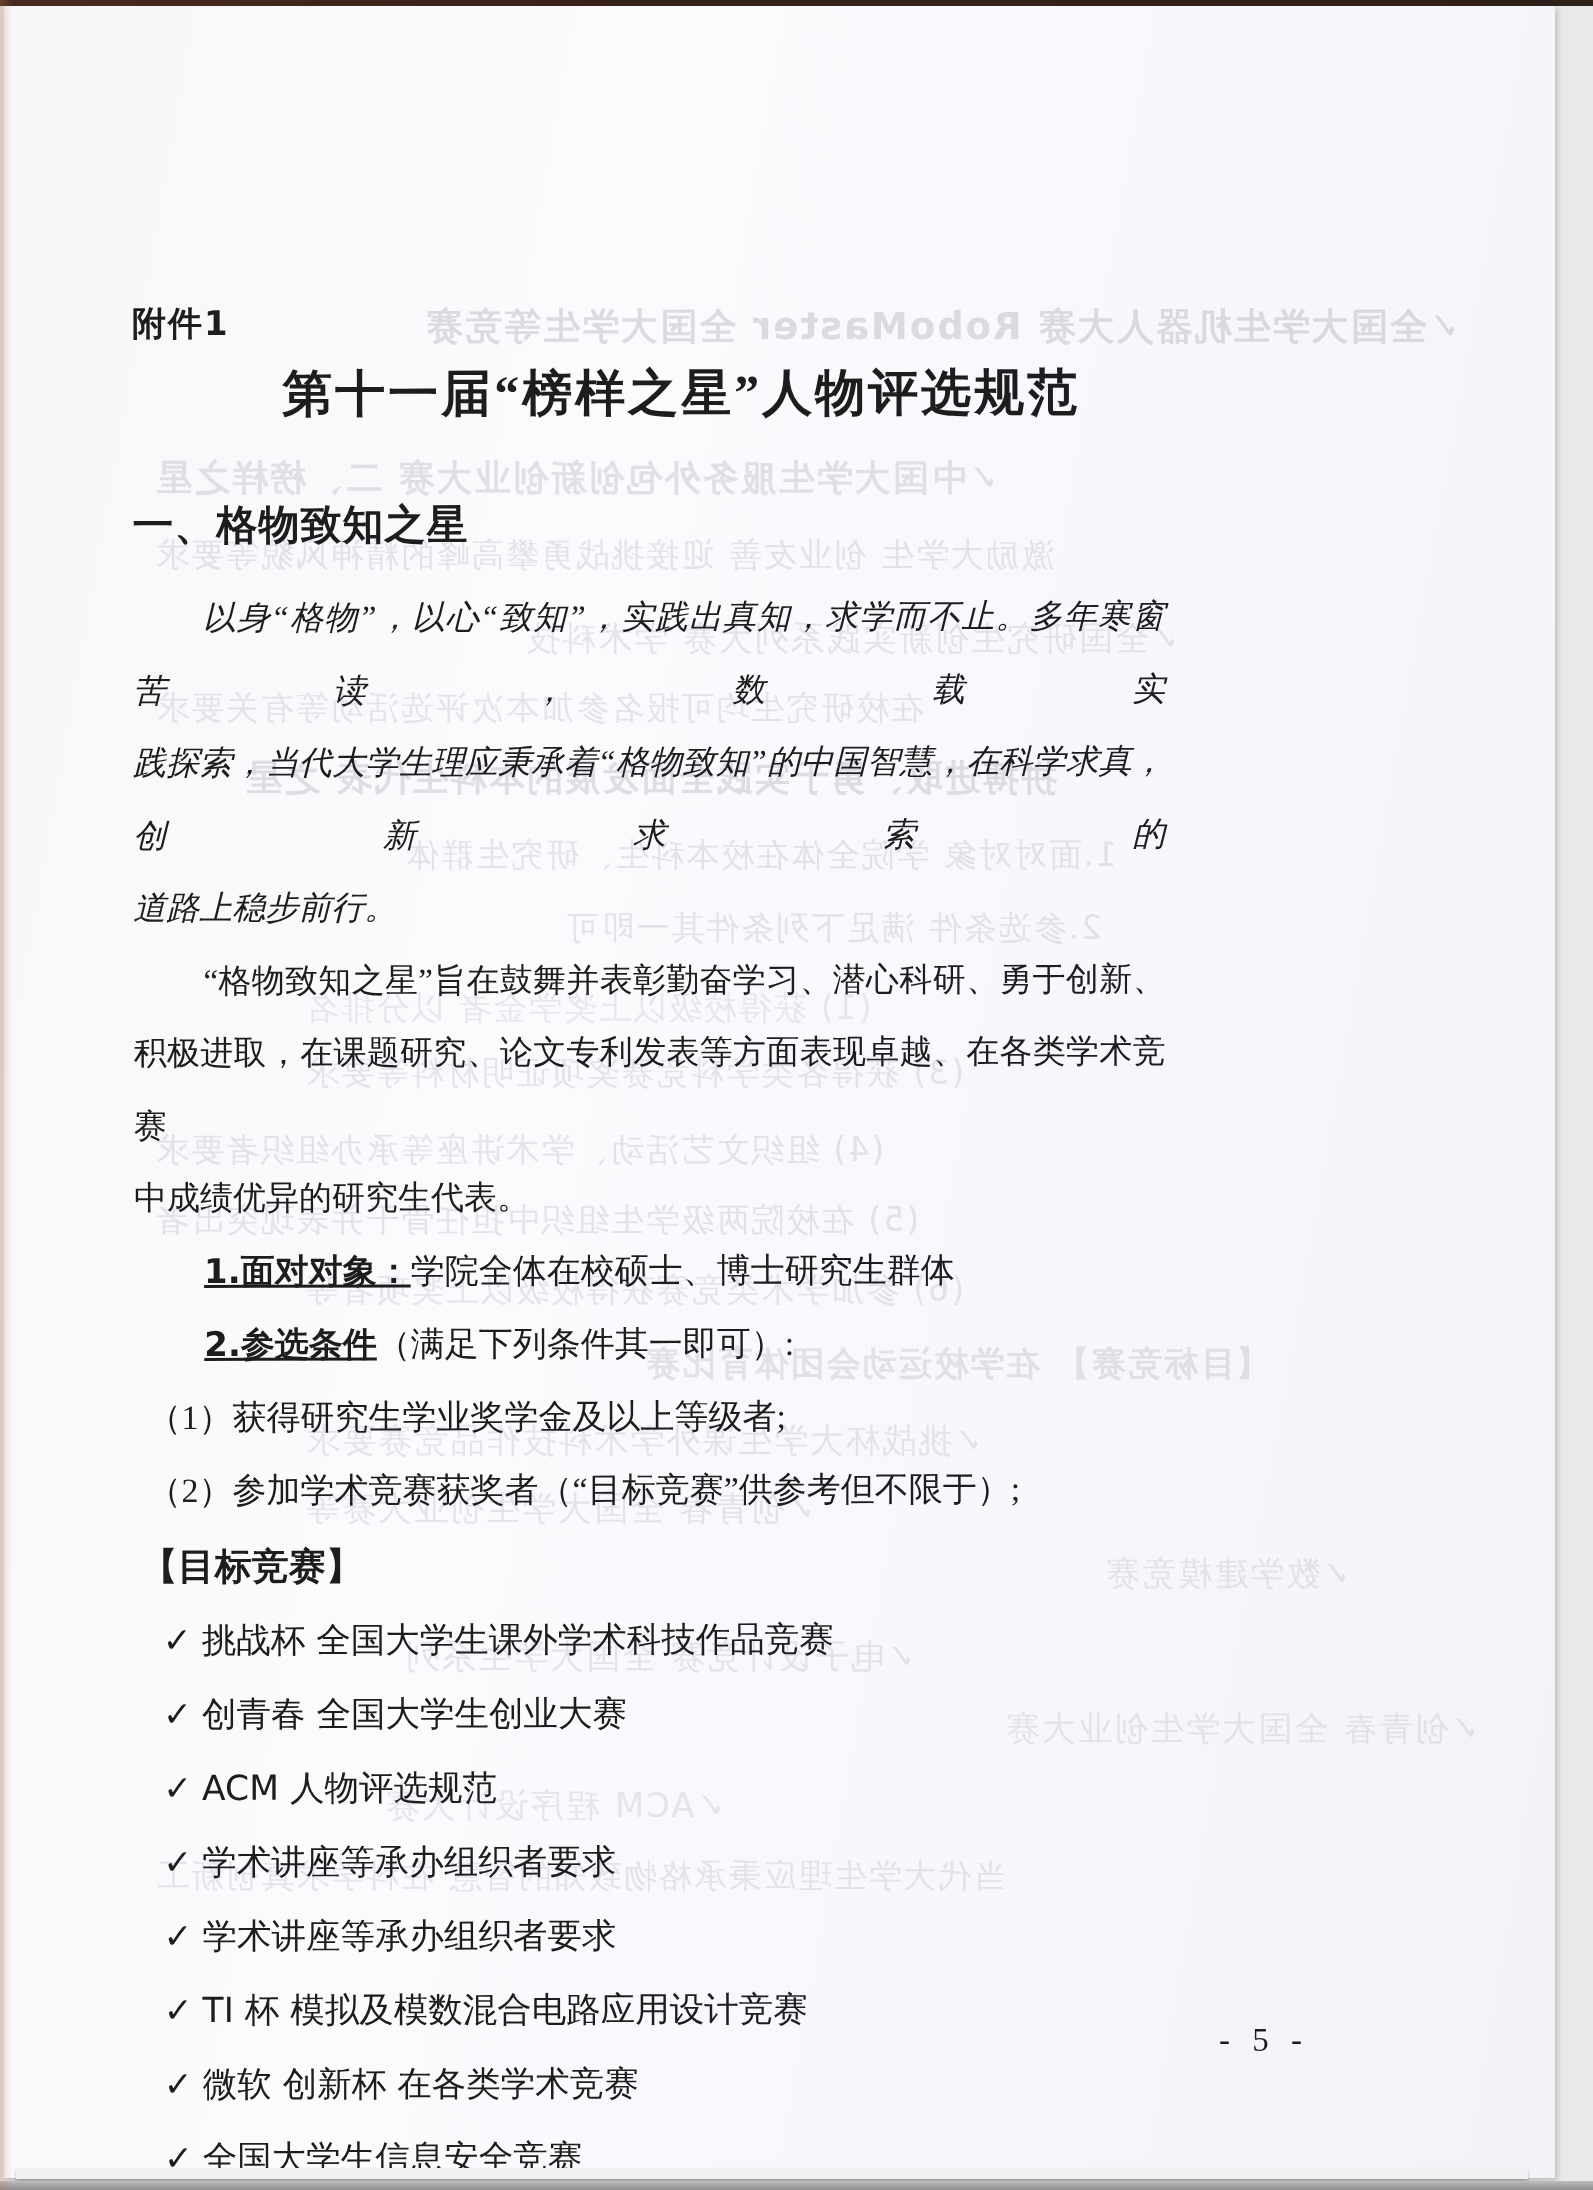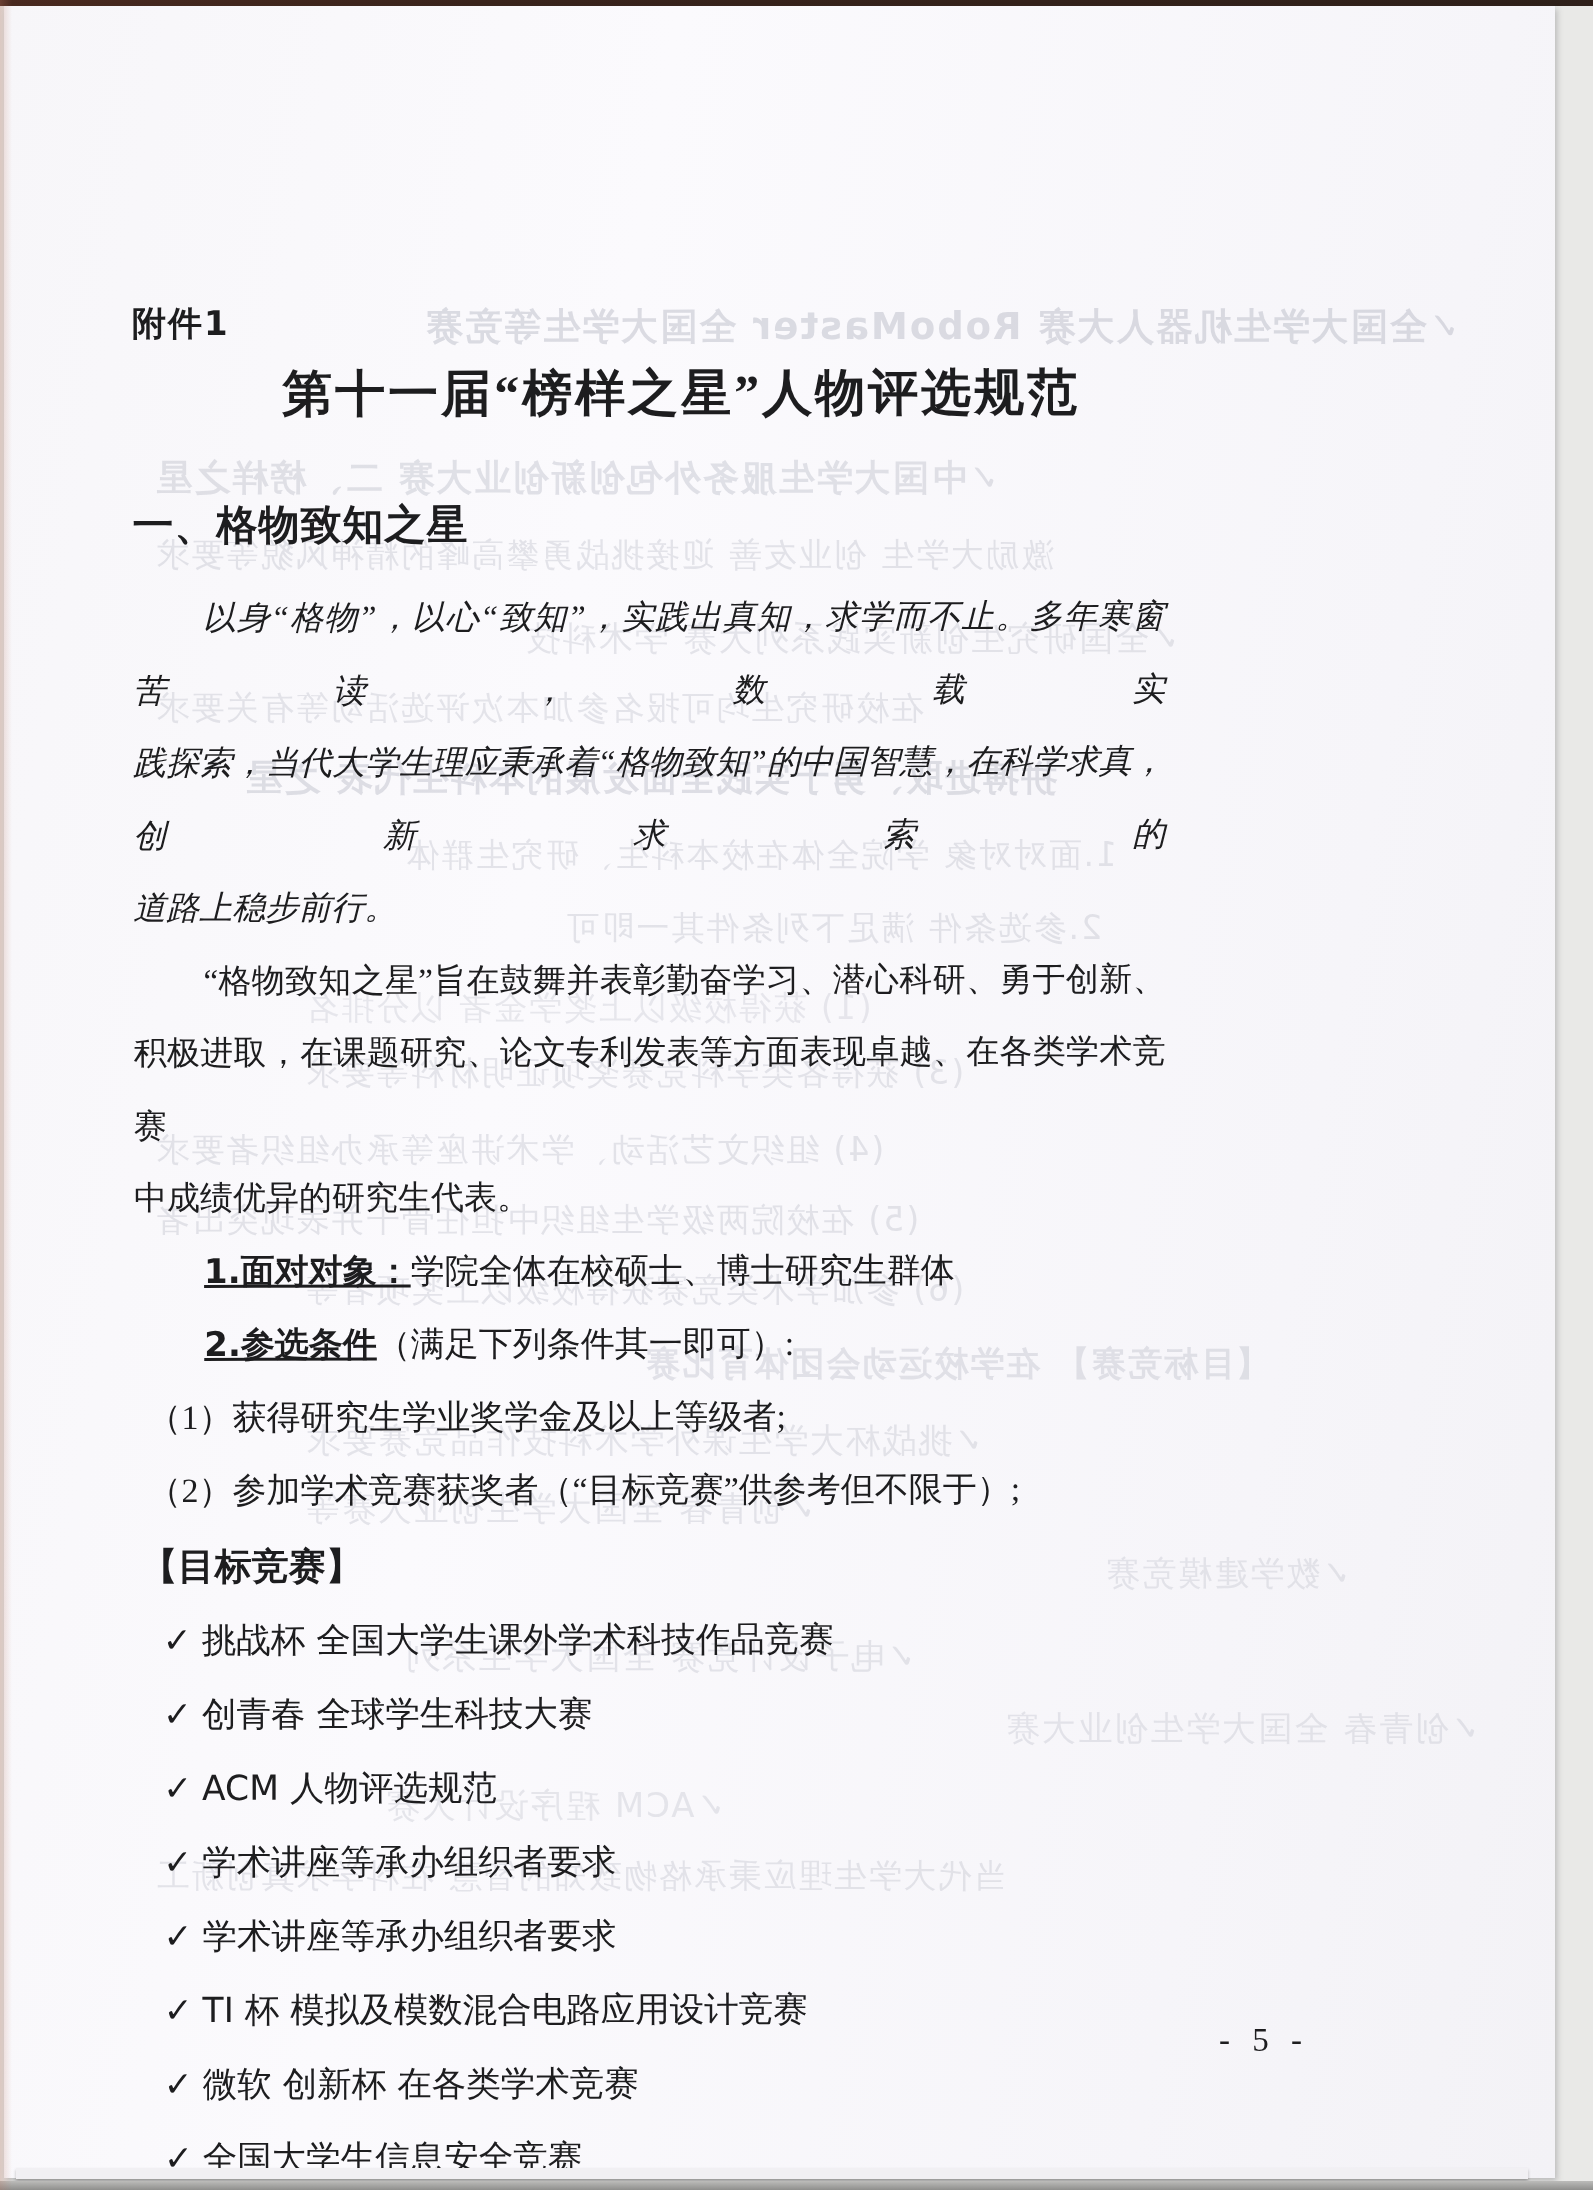--- a/index.html
+++ b/index.html
@@ -114,21 +114,21 @@
 
       <div>
           <div class="cond">（1）获得研究生学业奖学金及以上等级者;</div>
           <div class="cond">（2）参加学术竞赛获奖者（“目标竞赛”供参考但不限于）;</div>
         </div>
 
       <div class="target">【目标竞赛】</div>
 
       <div id="competitions-list">
           <div class="comp"><span class="check">✓</span><span>挑战杯 全国大学生课外学术科技作品竞赛</span></div>
-          <div class="comp"><span class="check">✓</span><span>创青春 全球学生科技大赛</span></div>
+          <div class="comp"><span class="check">✓</span><span>创青春 全国大学生创业大赛</span></div>
           <div class="comp"><span class="check">✓</span><span>ACM 人物评选规范</span></div>
           <div class="comp"><span class="check">✓</span><span>学术讲座等承办组织者要求</span></div>
           <div class="comp"><span class="check">✓</span><span>学术讲座等承办组织者要求</span></div>
           <div class="comp"><span class="check">✓</span><span>TI 杯 模拟及模数混合电路应用设计竞赛</span></div>
           <div class="comp"><span class="check">✓</span><span>微软 创新杯 在各类学术竞赛</span></div>
           <div class="comp"><span class="check">✓</span><span>全国大学生信息安全竞赛</span></div>
         </div>
     </div>
 
     <div class="page-number">- 5 -</div>

